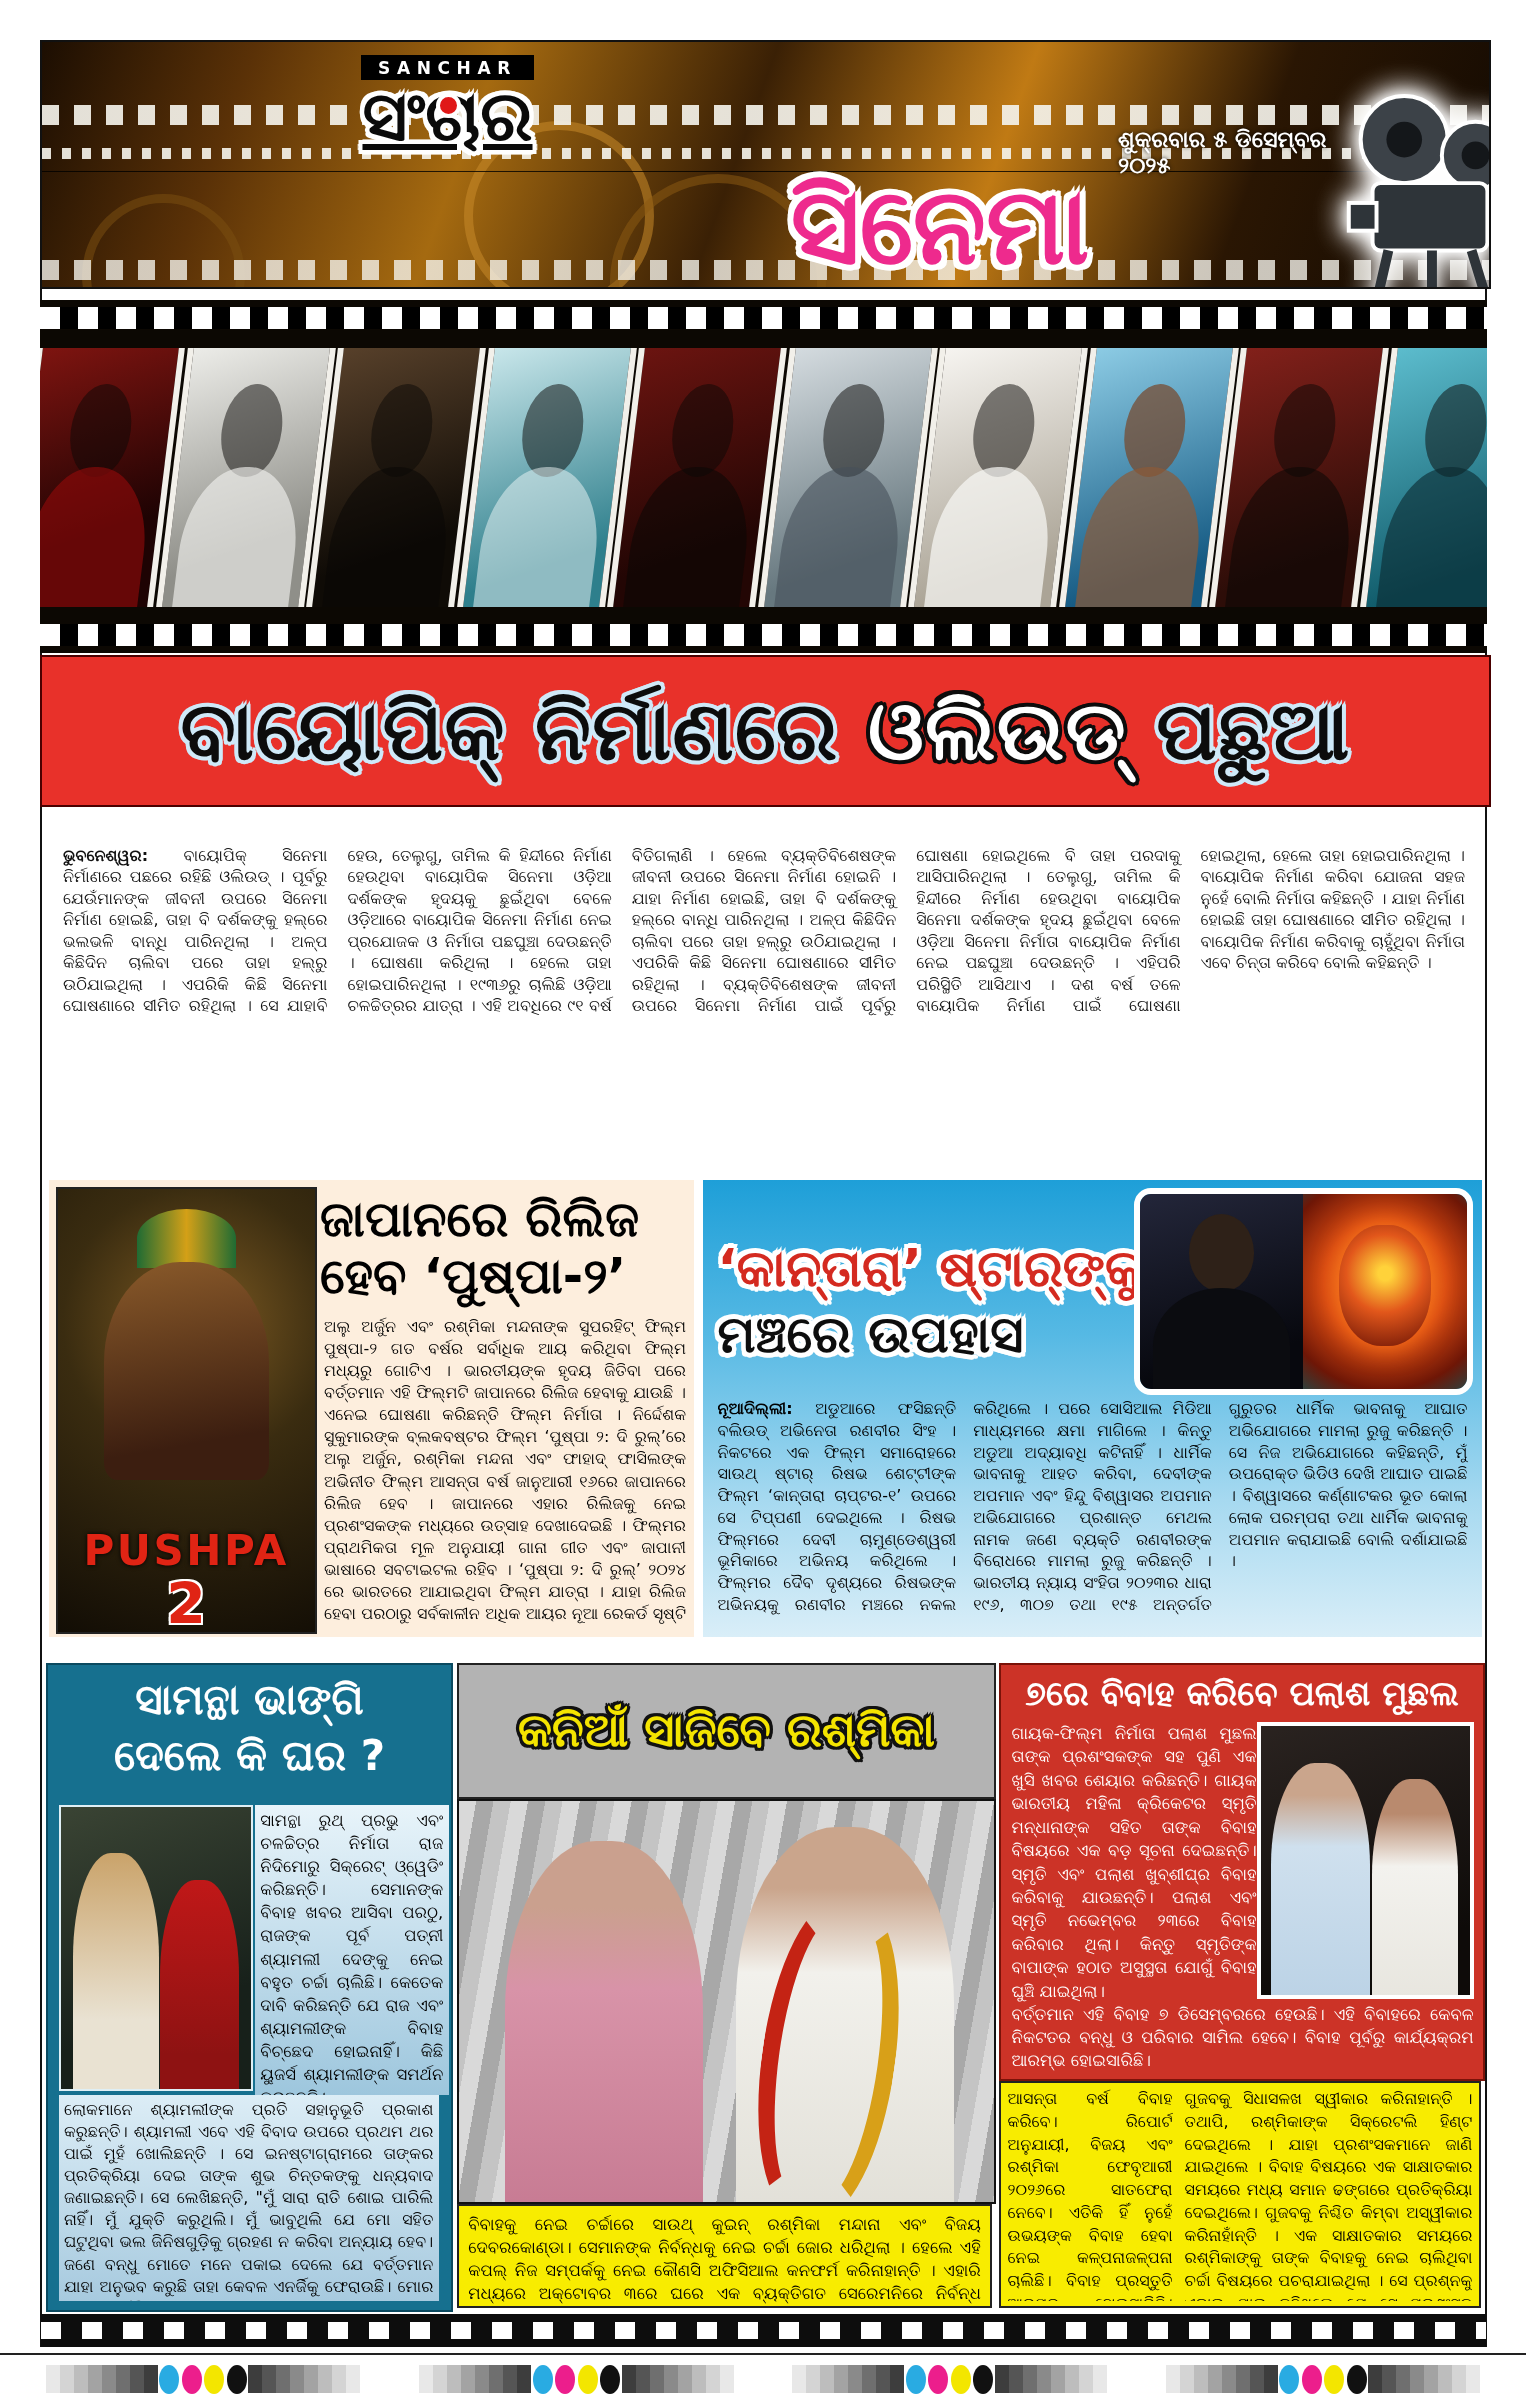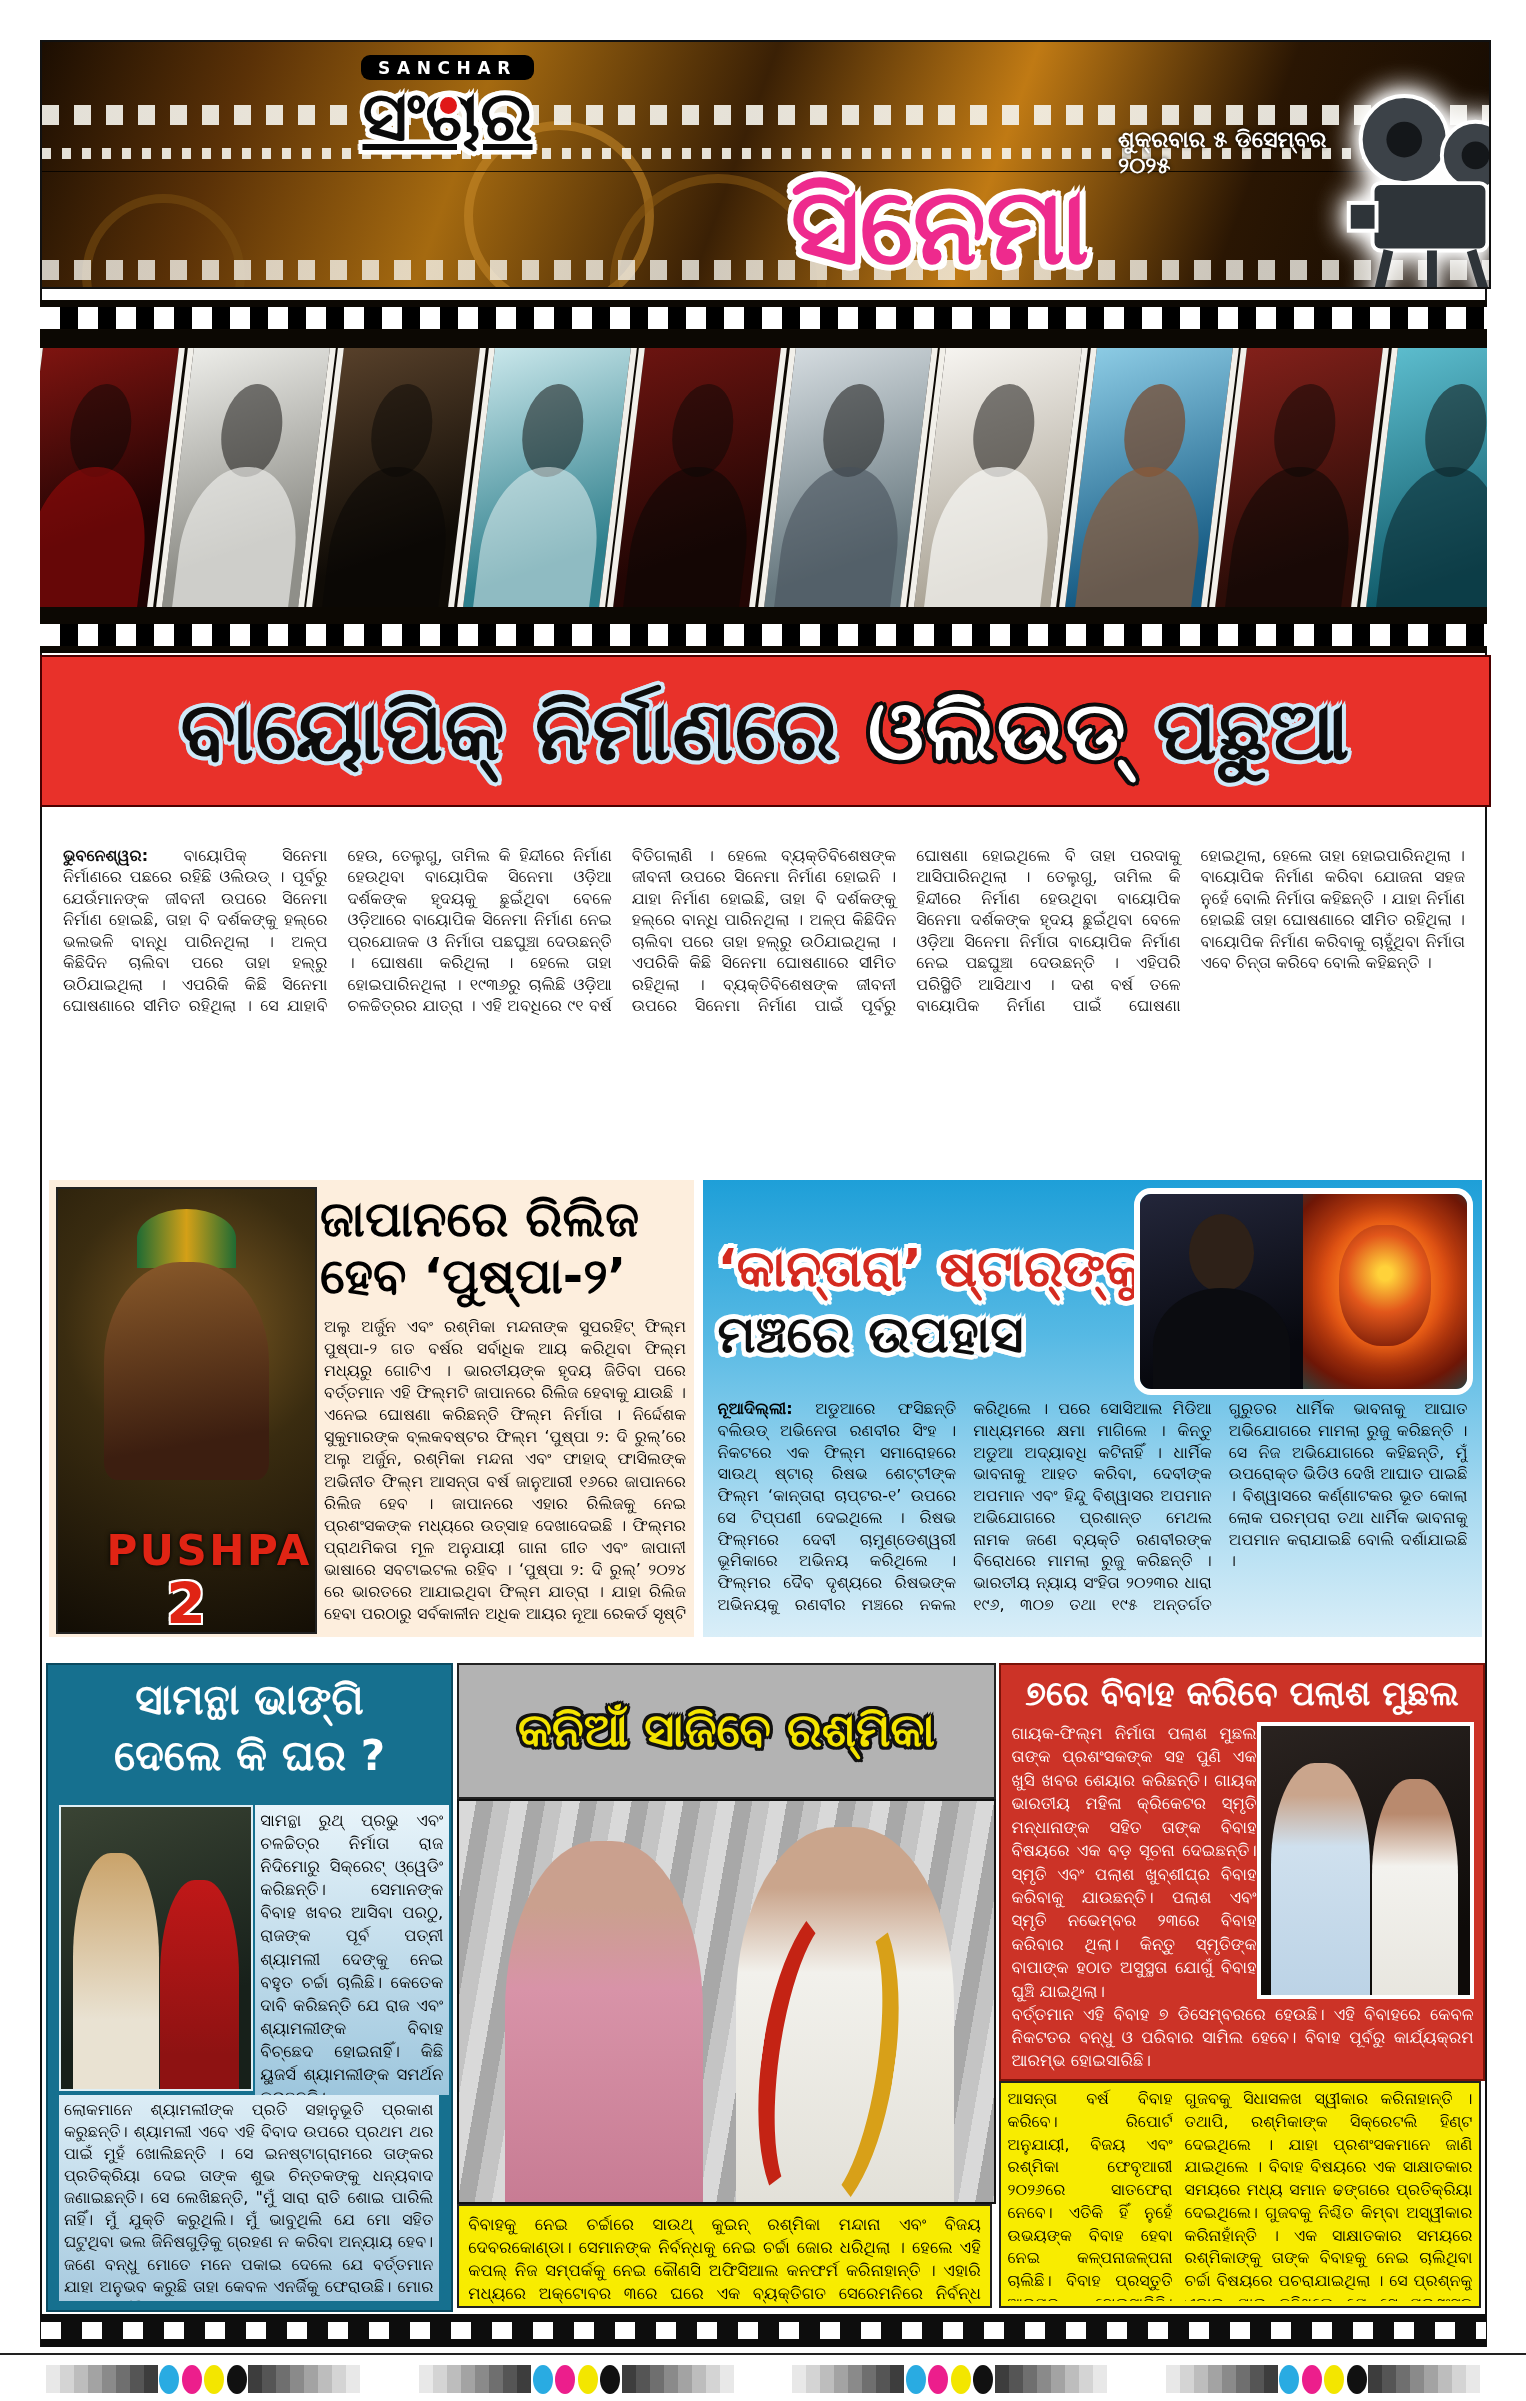--- a/index.html
+++ b/index.html
@@ -10,21 +10,21 @@
   .vrule{position:absolute;top:40px;height:2307px;width:2px;background:#111;}
   
   .masthead{left:40px;top:40px;width:1447px;height:245px;border:2px solid #111;
     background:linear-gradient(110deg,#1c0e02 0%,#5a3107 14%,#a56a10 30%,#3a2005 48%,#c07a14 65%,#2a1603 82%,#130a02 100%);overflow:hidden;}
   .reel{position:absolute;border-radius:50%;border:9.2px solid #c98a2a;opacity:.55;}
   .perf{position:absolute;left:0;width:100%;height:20px;
     background:repeating-linear-gradient(90deg,#f4f2ea 0 17px,rgba(0,0,0,0) 17px 32px);opacity:.92;}
   .perf.small{height:10.6px;background:repeating-linear-gradient(90deg,#f4f2ea 0 9.2px,rgba(0,0,0,0) 9.2px 20px);}
   .mast-line{position:absolute;left:0;top:129px;width:100%;height:1.3px;background:rgba(0,0,0,.8);}
   .brandbox{left:277px;top:13.2px;width:257px;height:198px;text-align:center;}
-  .brand-small{display:inline-block;background:#000;color:#fff;font-size:17px;letter-spacing:6.6px;padding:2.6px 17px;font-weight:bold;border-radius:9px;}
+  .brand-small{display:inline-block;background:#000;color:#fff;font-size:17px;letter-spacing:6.6px;padding:2.6px 17px;font-weight:bold;}
   .brand{font-size:69px;font-weight:bold;color:#0a0a0a;line-height:1.05;
     text-shadow:-4px -4px 0 #fff,4px -4px 0 #fff,-4px 4px 0 #fff,4px 4px 0 #fff,0 -4.6px 0 #fff,0 4.6px 0 #fff,-4.6px 0 0 #fff,4.6px 0 0 #fff;text-decoration:underline;}
   .brand-dot{position:absolute;left:117px;top:38px;width:17px;height:17px;border-radius:50%;background:#e01818;border:4px solid #fff;}
   .mast-date{left:1076px;top:84px;width:238px;color:#fff;font-size:22.4px;font-weight:bold;text-shadow:0 0 4px #000;}
   .section-title{left:700px;top:132px;width:396px;text-align:center;font-size:106px;font-weight:bold;color:#ee2a8d;line-height:1;
     text-shadow:-5.3px -5.3px 0 #fff,5.3px -5.3px 0 #fff,-5.3px 5.3px 0 #fff,5.3px 5.3px 0 #fff,0 -6px 0 #fff,0 6px 0 #fff,-6px 0 0 #fff,6px 0 0 #fff;}
   .camera{left:1287px;top:46px;width:198px;height:218px;filter:drop-shadow(0 0 14.5px #fff) drop-shadow(0 0 6.6px #fff);}
   
   .collage{left:40px;top:300px;width:1447px;height:353px;background:#0c0803;overflow:hidden;}
   .cperf{position:absolute;left:0;width:100%;height:22.4px;background:#000;}
@@ -56,21 +56,21 @@
   .dl{font-weight:bold;}
   
   .pushpa-box{left:49px;top:1180px;width:645px;height:457px;background:#fdeedd;overflow:hidden;}
   .poster{position:absolute;left:6.6px;top:6.6px;width:257px;height:443px;border:2px solid #222;
     background:radial-gradient(circle at 55% 30%,#7d5a22 0%,#3a2c10 40%,#120d05 100%);overflow:hidden;}
   .poster .fig{position:absolute;left:46px;top:73px;width:165px;height:218px;border-radius:46% 46% 8% 8%;
     background:linear-gradient(170deg,#8a5a2a,#3c1e10 80%);}
   .poster .crown{position:absolute;left:79px;top:20px;width:99px;height:59px;border-radius:50% 50% 0 0;
     background:linear-gradient(90deg,#1f6b33,#d4a017,#1f6b33);}
   .poster-title{position:absolute;left:0;bottom:57px;width:100%;text-align:center;color:#e02414;
-    font-size:42px;font-weight:bold;letter-spacing:2.6px;text-shadow:0 0 5.3px #000;margin-left:23px;}
+    font-size:42px;font-weight:bold;letter-spacing:2.6px;text-shadow:0 0 5.3px #000;}
   .poster-num{position:absolute;left:0;bottom:-5.3px;width:100%;text-align:center;color:#e02414;
     font-size:57px;font-weight:bold;text-shadow:-2px -2px 0 #fff,2px 2px 0 #fff,-2px 2px 0 #fff,2px -2px 0 #fff;}
   .pushpa-hl{position:absolute;left:271px;top:10.6px;width:370px;font-size:49px;font-weight:bold;color:#000;line-height:1.18;}
   .pushpa-body{position:absolute;left:275px;top:136px;width:362px;height:310px;font-size:16px;line-height:1.38;text-align:justify;overflow:hidden;}
   .kantara-box{left:703px;top:1180px;width:779px;height:457px;
     background:linear-gradient(180deg,#1e9fd8 0%,#56b9e4 34%,#a6d9f0 70%,#d9eef8 100%);overflow:hidden;}
   .kantara-hl{position:absolute;left:14.5px;top:12px;width:429px;line-height:1.3;font-weight:bold;font-size:51px;}
   .k-red{color:#d42a20;text-shadow:-4px -4px 0 #fff,4px -4px 0 #fff,-4px 4px 0 #fff,4px 4px 0 #fff,0 -4.6px 0 #fff,0 4.6px 0 #fff,-4.6px 0 0 #fff,4.6px 0 0 #fff;margin-top:44px;}
   .k-black{color:#0d0d0d;text-shadow:-4px -4px 0 #fff,4px -4px 0 #fff,-4px 4px 0 #fff,4px 4px 0 #fff,0 -4.6px 0 #fff,0 4.6px 0 #fff,-4.6px 0 0 #fff,4.6px 0 0 #fff;}
   .kantara-photo{position:absolute;right:9.2px;top:8px;width:327px;height:195px;border:6px solid #fff;border-radius:17px;overflow:hidden;display:flex;}

